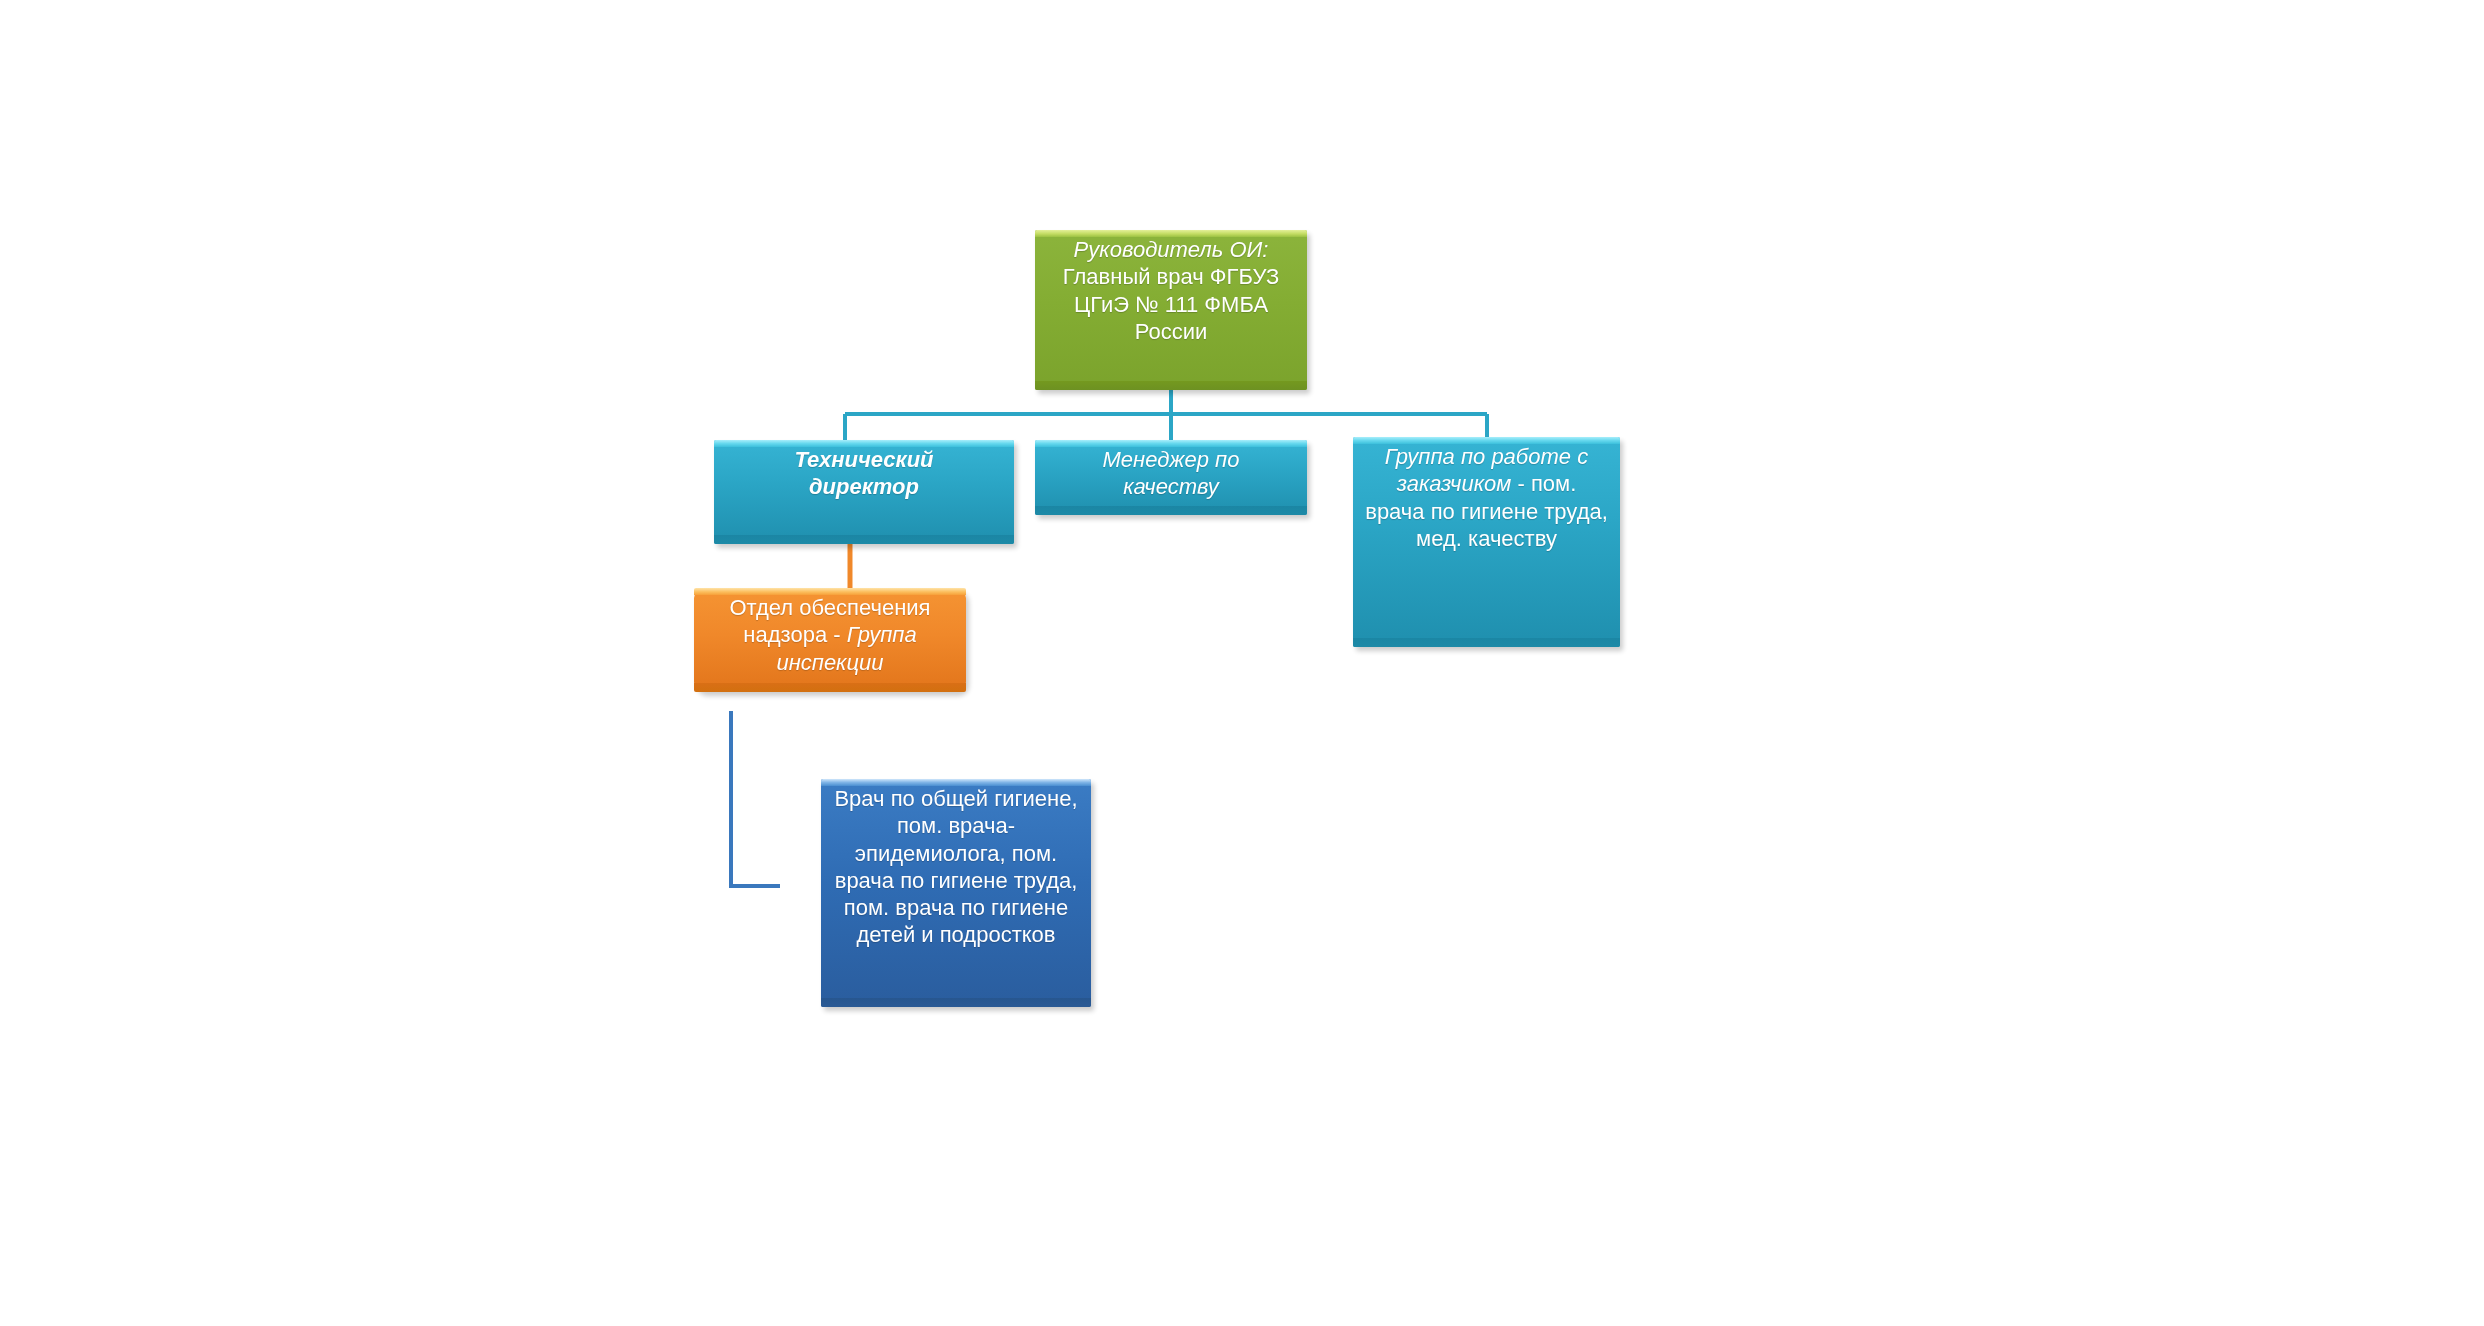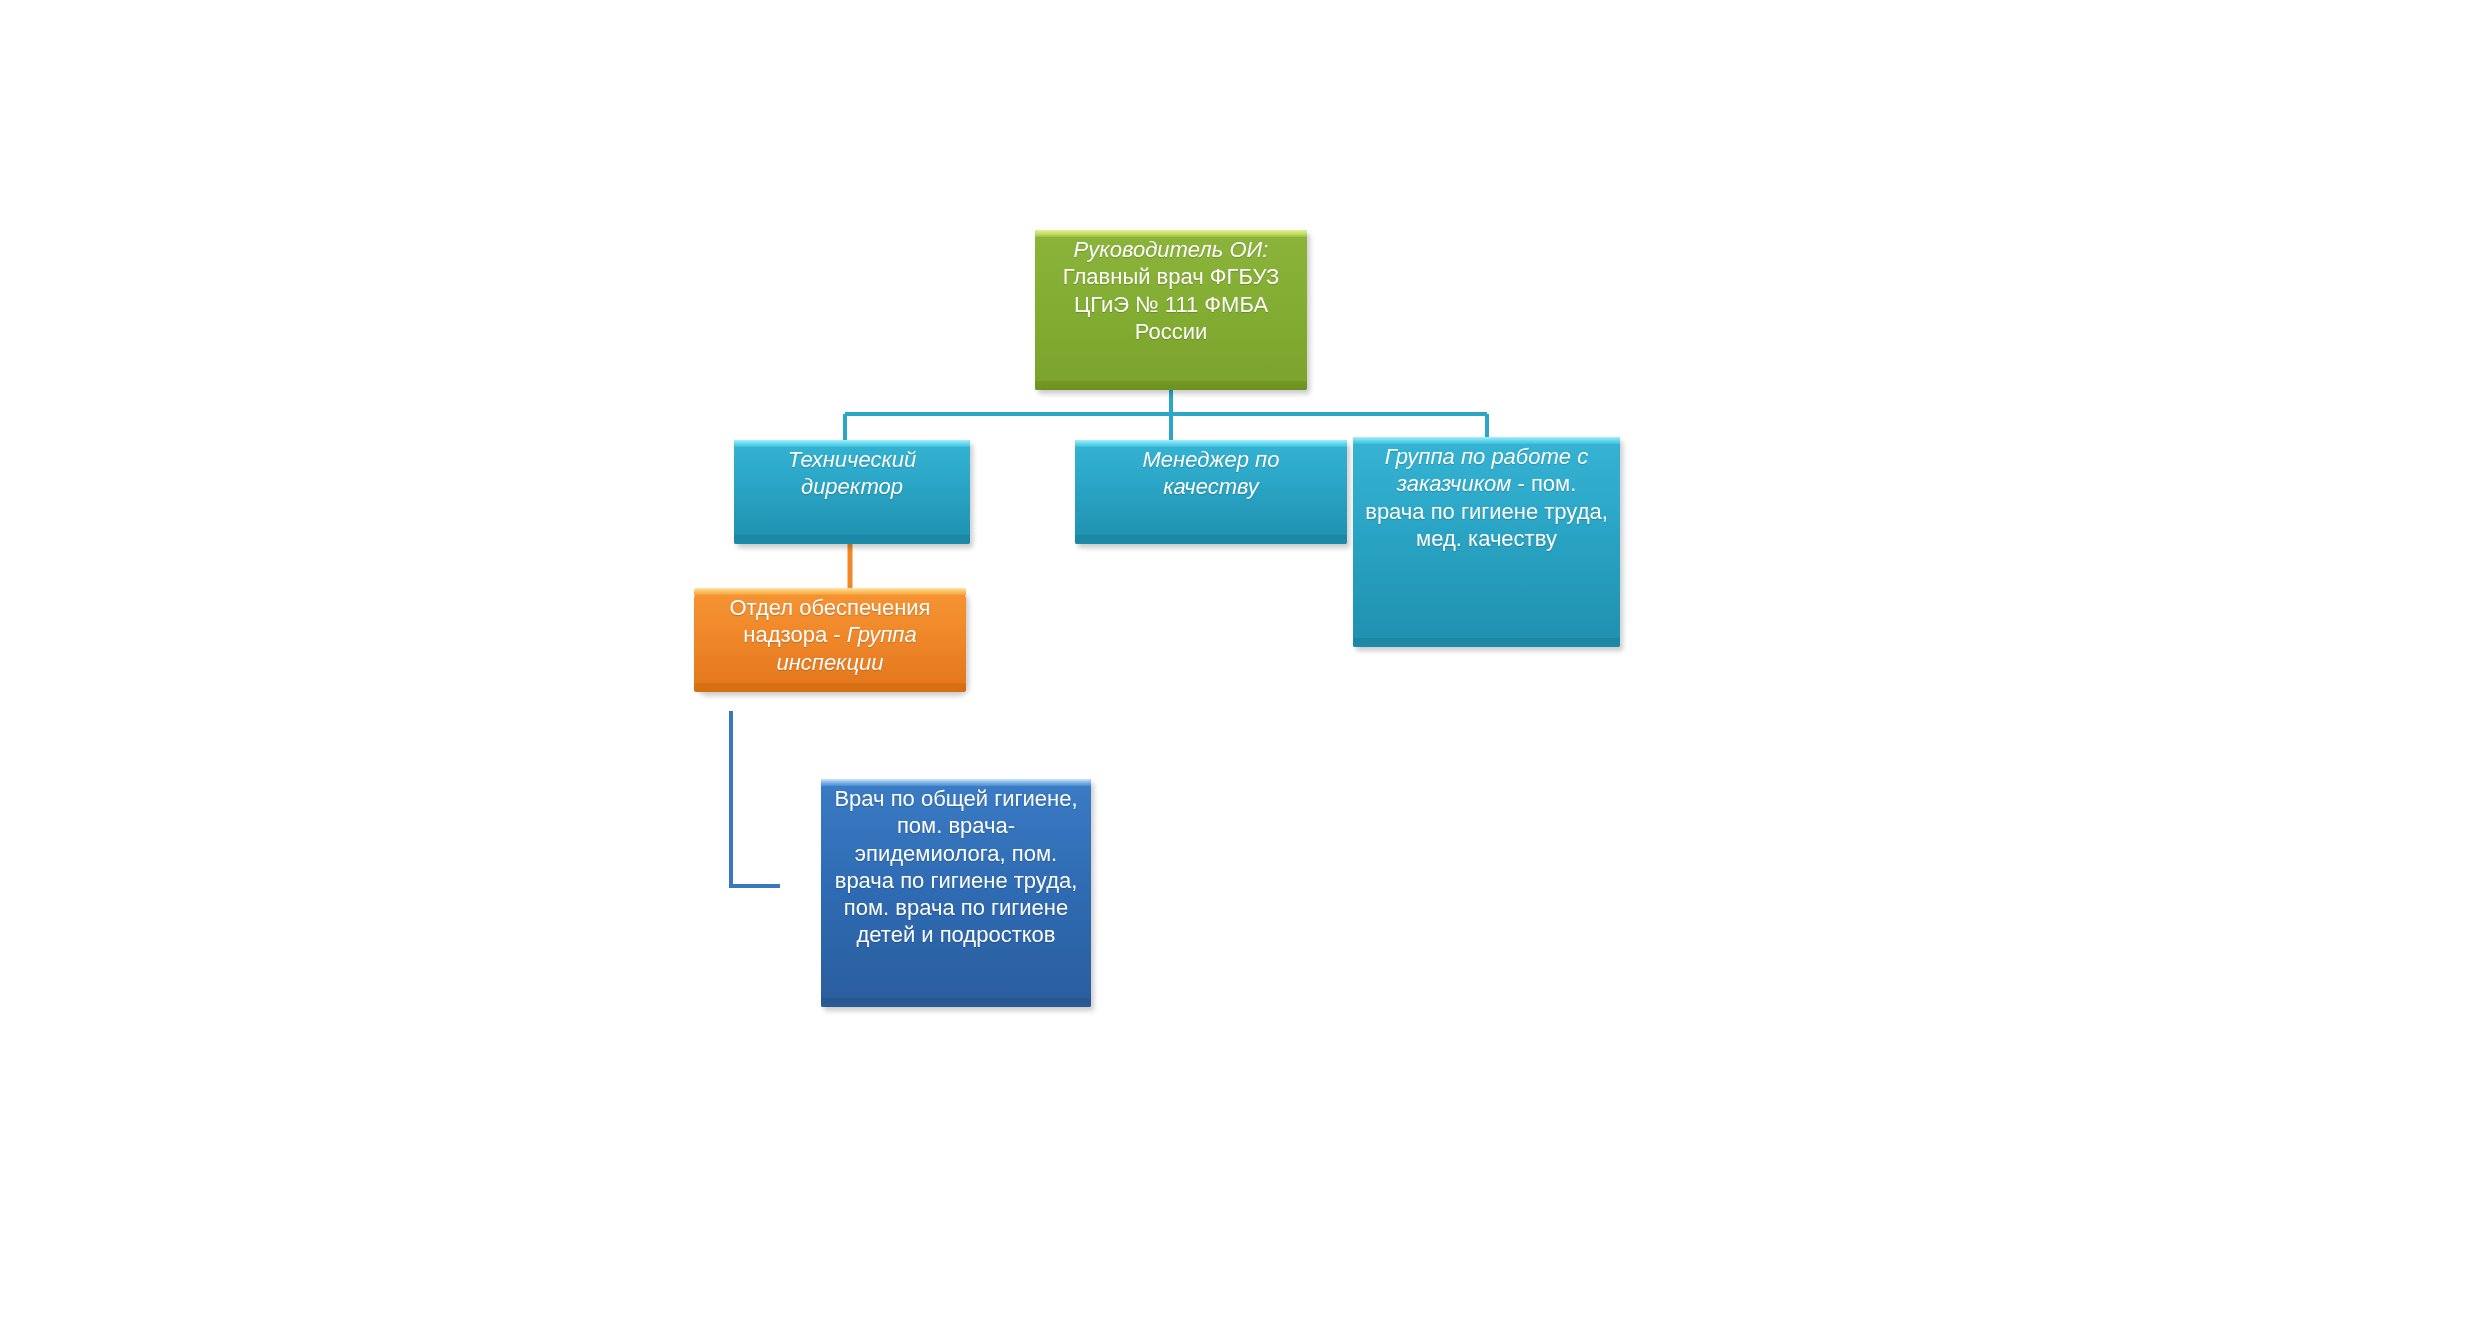--- a/index.html
+++ b/index.html
@@ -113,22 +113,22 @@
   }
   .node--blue::before {
     background: linear-gradient(180deg, #cfe6fb 0%, #7fb4e6 50%, #4a8ed1 100%);
   }
   .node--blue::after {
     background: linear-gradient(180deg, #27568f 0%, #2a5a95 100%);
   }
 
   
   #node-root      { left: 1035px; top: 230px;  width: 272px; height: 160px; }
-  #node-tech      { left: 734px;  top: 440px;  width: 236px; height: 104px; }
-  #node-quality   { left: 1035px; top: 440px;  width: 272px; height: 104px; margin-left: 40px; }
+  #node-tech      { left: 714px;  top: 440px;  width: 300px; height: 104px; font-weight: bold; }
+  #node-quality   { left: 1035px; top: 440px;  width: 272px; height: 75px; }
   #node-client    { left: 1353px; top: 437px;  width: 267px; height: 210px; }
   #node-oversight { left: 694px;  top: 588px;  width: 272px; height: 104px; border-radius: 10px; }
   #node-doctors   { left: 780px;  top: 779px;  width: 270px; height: 228px; margin-left: 41px; }
 </style>
 </head>
 <body>
 
 <div id="org-canvas">
 
   <svg id="connector-layer" viewBox="0 0 2484 1326" width="2484" height="1326" aria-hidden="true">

